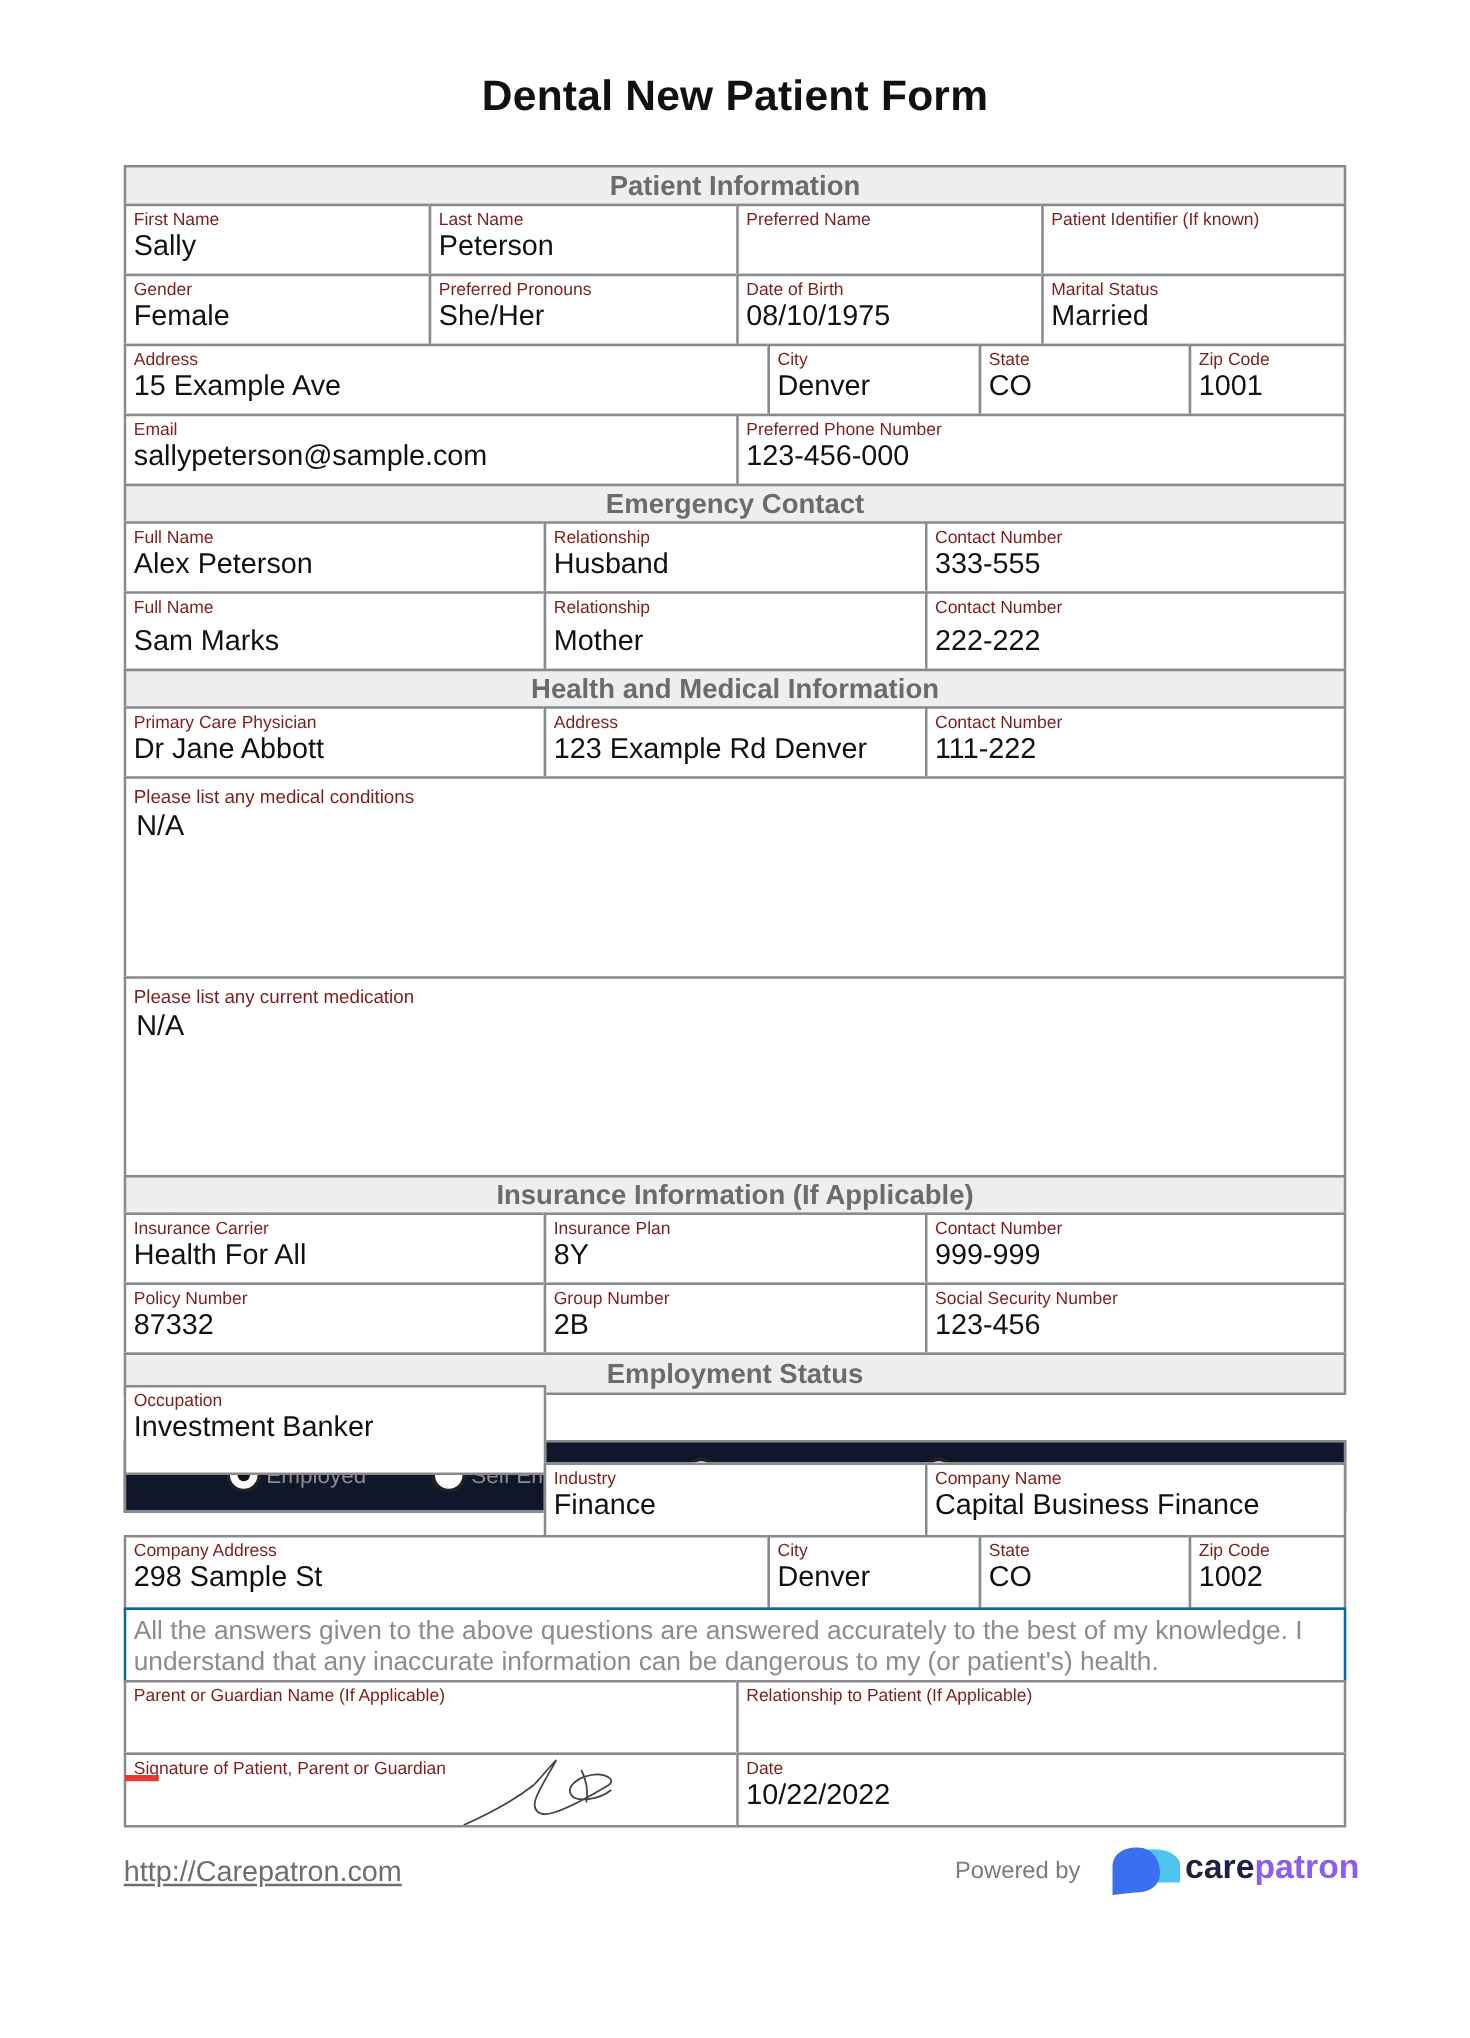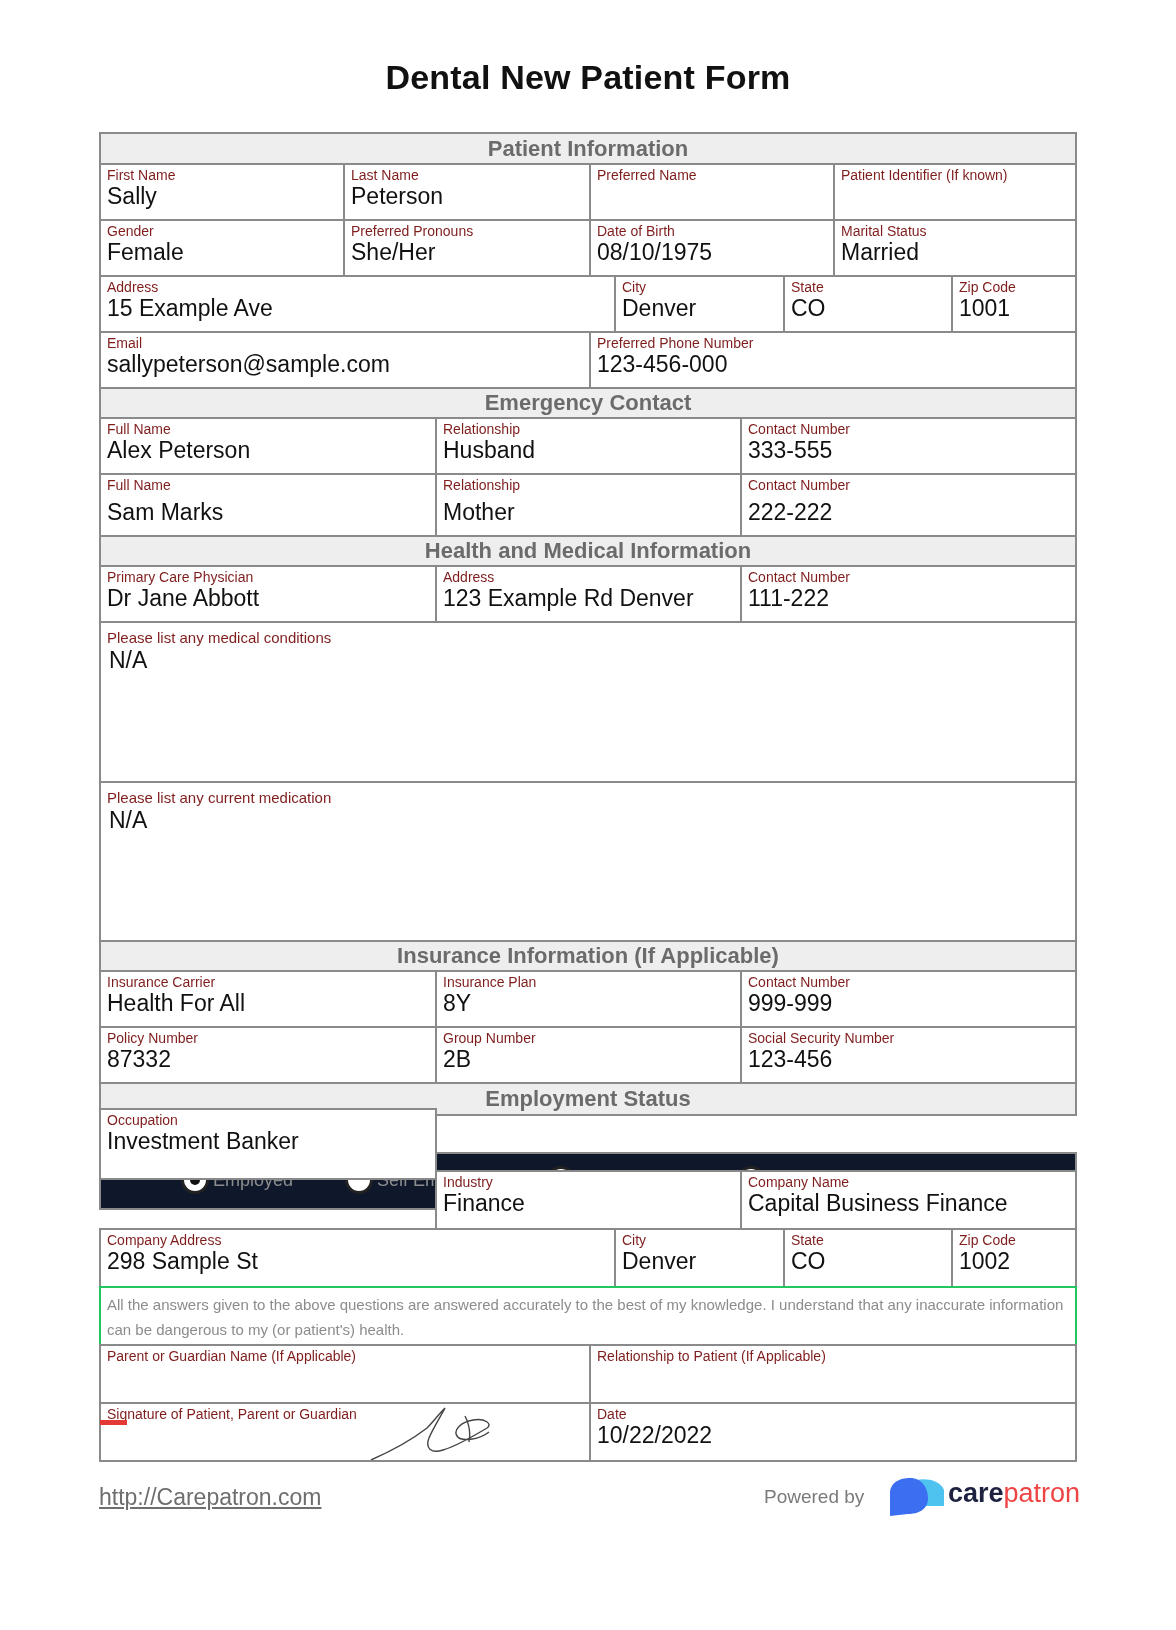--- a/index.html
+++ b/index.html
@@ -9,27 +9,27 @@
   .cell { position:absolute; border:2px solid #8a8a8a; box-sizing:border-box; background:#fff; overflow:hidden; }
   .lbl { position:absolute; left:6px; top:2px; font-size:14px; color:#7f1d1d; white-space:nowrap; }
   .val { position:absolute; left:6px; top:18px; font-size:23px; color:#111; white-space:nowrap; }
   .val.low { top:24px; }
   .radio-row { position:absolute; left:99px; top:1152px; width:978px; height:58px; border:2px solid #8a8a8a; box-sizing:border-box; background:#0f172a; }
   .radio { position:absolute; top:12px; display:flex; align-items:center; }
   .circ { width:28px; height:28px; border:3px solid #222; border-radius:50%; box-sizing:border-box; position:relative; background:#fff; }
   .circ.on::after { content:""; position:absolute; left:6px; top:6px; width:10px; height:10px; border-radius:50%; background:#111; }
   .rlbl { margin-left:4px; font-size:18px; color:#8c8c8c; }
   .other-line { position:absolute; left:826px; top:36px; width:170px; border-bottom:2px solid #999; }
-  .stmt { position:absolute; left:99px; top:1286px; width:978px; height:60px; border:2px solid #22c55e; box-sizing:border-box; padding:4px 6px; font-size:15px; color:#8c8c8c; line-height:25px; }
+  .stmt { position:absolute; left:99px; top:1286px; width:978px; height:60px; border:2px solid #0369a1; box-sizing:border-box; padding:4px 6px; font-size:21px; color:#8c8c8c; line-height:25px; }
   .link { position:absolute; left:99px; top:1484px; font-size:23px; color:#6e6e6e; text-decoration:underline; }
   .powered { position:absolute; left:764px; top:1486px; font-size:19px; color:#7a7a7a; }
   .logo { position:absolute; left:888px; top:1476px; width:60px; height:40px; }
   .brand { position:absolute; left:948px; top:1478px; font-size:27px; color:#1e2140; }
   .brand b { font-weight:bold; }
-  .brand span.light { font-weight:normal; color:#ef4444; }
+  .brand span.light { font-weight:bold; color:#8b5cf6; }
   .redmark { position:absolute; left:100px; top:1420px; width:27px; height:5px; background:#e53935; }
 </style>
 </head>
 <body>
 
 <div class="title">Dental New Patient Form</div>
 
 <div class="sec" style="top:132px;height:33px;line-height:29px;">Patient Information</div>
 
 <div class="cell" style="left:99px;top:163px;width:246px;height:58px;">

